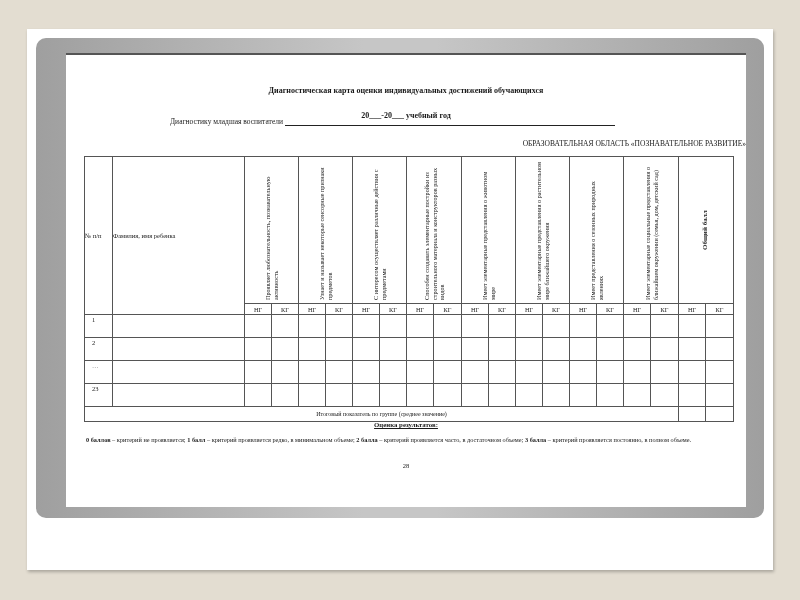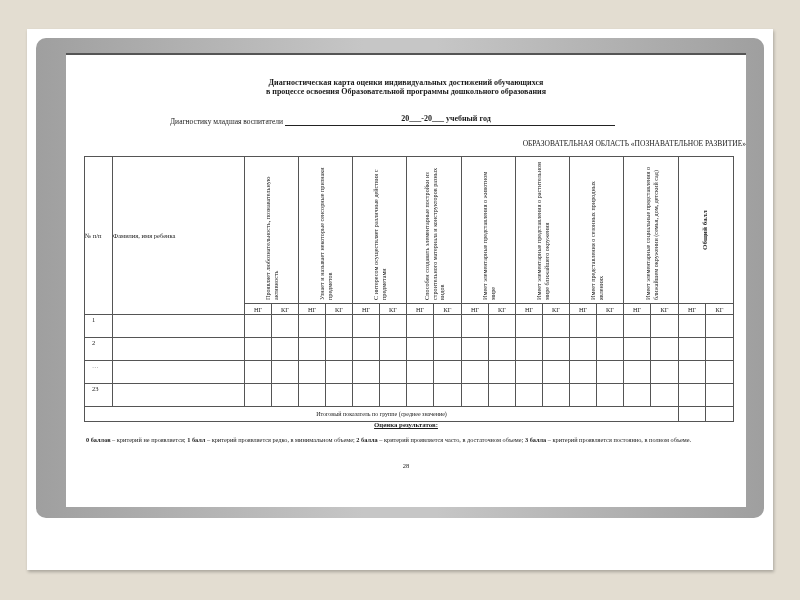--- a/index.html
+++ b/index.html
@@ -20,26 +20,26 @@
   }
   .doc {
     position:absolute; left:66px; top:53px; width:680px; height:452px;
     background:#ffffff;
     border-top:2px solid #555;
     color:#1a1a1a;
   }
   .doc-inner { position:absolute; left:0; top:0; width:100%; height:100%; }
   .title {
     position:absolute; left:0; width:100%; text-align:center;
-    font-size:8px; font-weight:bold; line-height:9px;
+    font-size:8px; font-weight:bold; line-height:9px;margin-top:8px;
   }
   .t1 { top:23px; }
   .t2 { top:32px; }
   .t3 { top:41px; }
-  .t4 { top:59px;padding-left:40px; }
+  .t4 { top:48px; }
   .conductors {
     position:absolute; left:104px; top:62px; font-size:7.5px; width:500px;
   }
   .conductors .line {
     display:inline-block; width:330px; border-bottom:0.8px solid #222; height:8px; vertical-align:bottom;
   }
   .area {
     position:absolute; left:0; width:100%; top:84px; text-align:right; font-size:7.5px;
   }
   table.grid {
@@ -78,21 +78,20 @@
 </style>
 </head>
 <body>
 
 <div class="card"></div>
 <div class="frame"></div>
 
 <div class="doc">
   <div class="doc-inner">
     <div class="title t1">Диагностическая карта оценки индивидуальных достижений обучающихся</div>
-    <div class="title t2">в процессе освоения Образовательной программы дошкольного образования</div>
     <div class="title t4">20___-20___ учебный год</div>
 
     <div class="conductors">
       <span>Диагностику младшая воспитатели</span>
       <span class="line"></span>
     </div>
 
     <div class="area">ОБРАЗОВАТЕЛЬНАЯ ОБЛАСТЬ «ПОЗНАВАТЕЛЬНОЕ РАЗВИТИЕ»</div>
 
     <table class="grid">

